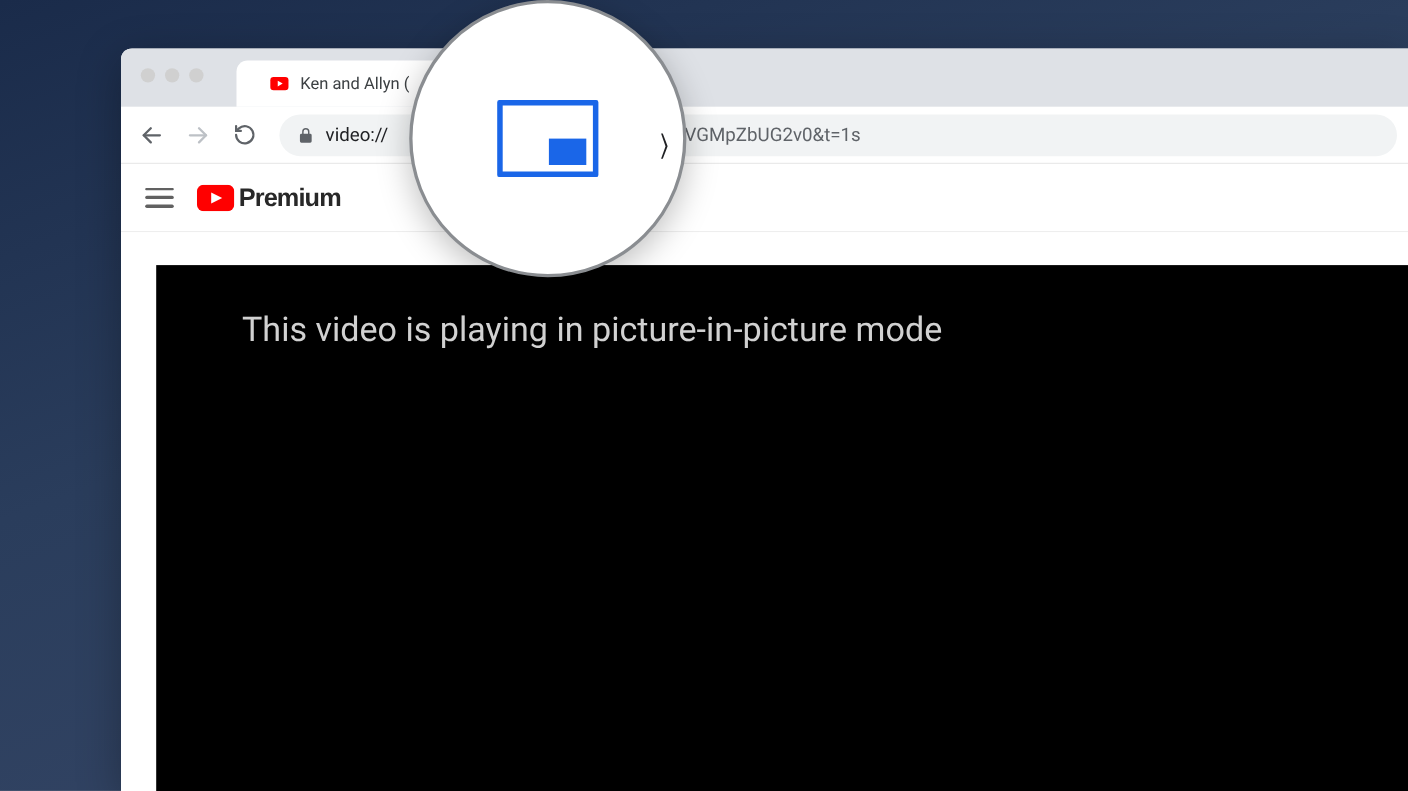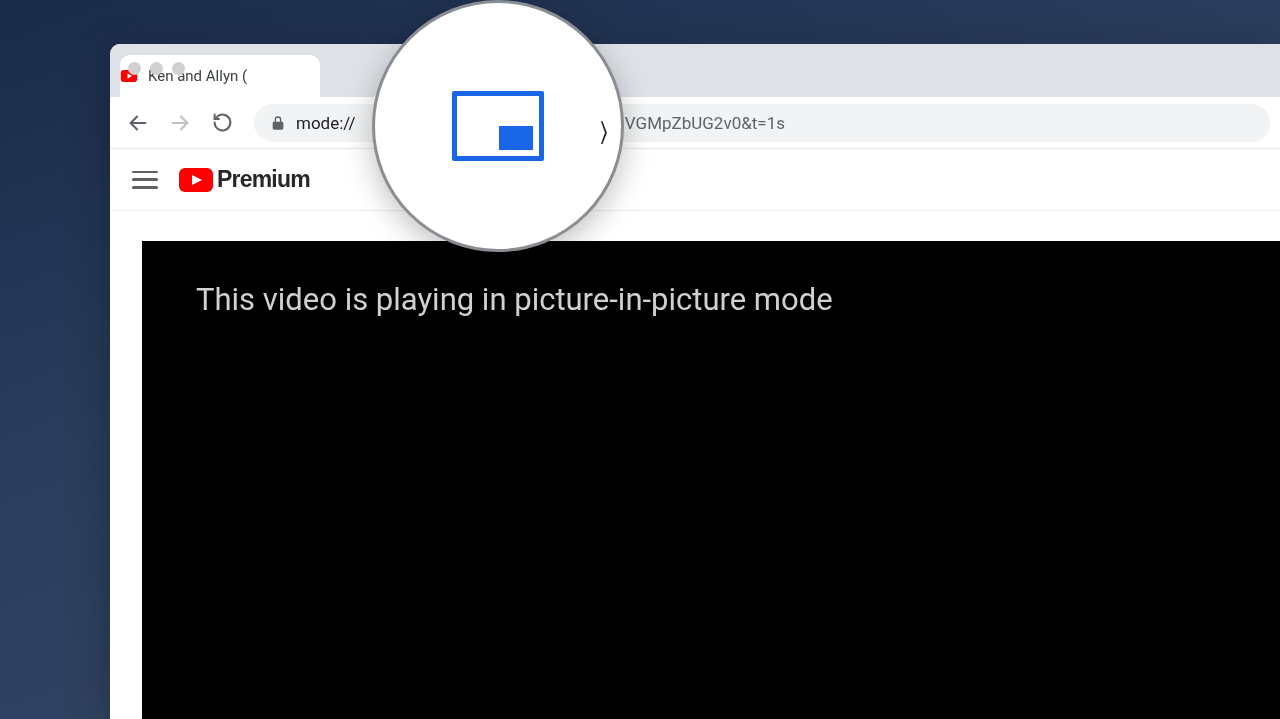--- a/index.html
+++ b/index.html
@@ -27,26 +27,27 @@
     padding-left: 10px;
     position: relative;
   }
   .traffic-lights {
     position: absolute;
     left: 18px; top: 18px;
     display: flex; gap: 9px;
   }
   .traffic-light { width: 13px; height: 13px; border-radius: 50%; background: #d0d0d0; }
   .tab {
+    margin-left: 95px;
     height: 42px;
     background: #fff;
     border-radius: 10px 10px 0 0;
     display: flex;
     align-items: center;
-    padding: 0 18px 0 0;
+    padding: 0 18px 0 30px;
     gap: 10px;
     min-width: 200px;
     font-size: 15px;
     color: #3c4043;
   }
   .tab-favicon { width: 18px; height: 18px; }
 
   
   .toolbar {
     height: 52px;
@@ -99,21 +100,21 @@
   .search-trail { margin-left: 150px; font-size: 18px; color: #606060; }
 
   
   .video-area {
     margin: 30px 0 0 32px;
     width: 1138px;
     height: 500px;
     background: #000;
     padding: 40px 54px;
   }
-  .pip-text { color: #d1d1d1; font-size: 31px; font-weight: 400; }
+  .pip-text { color: #d1d1d1; font-size: 31px; font-weight: 400; margin-left: 24px; }
 
   
   .magnifier {
     position: absolute;
     left: 372px; top: 0px;
     width: 252px; height: 252px;
     border-radius: 50%;
     background: #fff;
     border: 3px solid #8a8d91;
     box-shadow: 0 8px 30px rgba(0,0,0,0.25);
@@ -181,21 +182,21 @@
     <div class="nav-btn">
       <svg width="21" height="21" viewBox="0 0 24 24" fill="none" stroke="#5f6368" stroke-width="2.3" stroke-linecap="round">
           <path d="M3 12a9 9 0 1 0 3-6.7L3 8"></path>
           <polyline points="3 3 3 8 8 8"></polyline>
         </svg>
     </div>
     <div class="omnibox">
       <svg class="lock" viewBox="0 0 24 24" fill="#5f6368">
           <path d="M12 2a5 5 0 0 0-5 5v3H6a2 2 0 0 0-2 2v8a2 2 0 0 0 2 2h12a2 2 0 0 0 2-2v-8a2 2 0 0 0-2-2h-1V7a5 5 0 0 0-5-5zm-3 5a3 3 0 1 1 6 0v3H9V7z"></path>
         </svg>
-      <span class="url-left">mode://</span>
+      <span class="url-left">video://</span>
       <span class="url-gap"></span>
       <span class="url-right">=VGMpZbUG2v0&amp;t=1s</span>
     </div>
   </div>
 
   <div class="yt-header">
     <div class="hamburger">
       <span></span>
       <span></span>
       <span></span>

